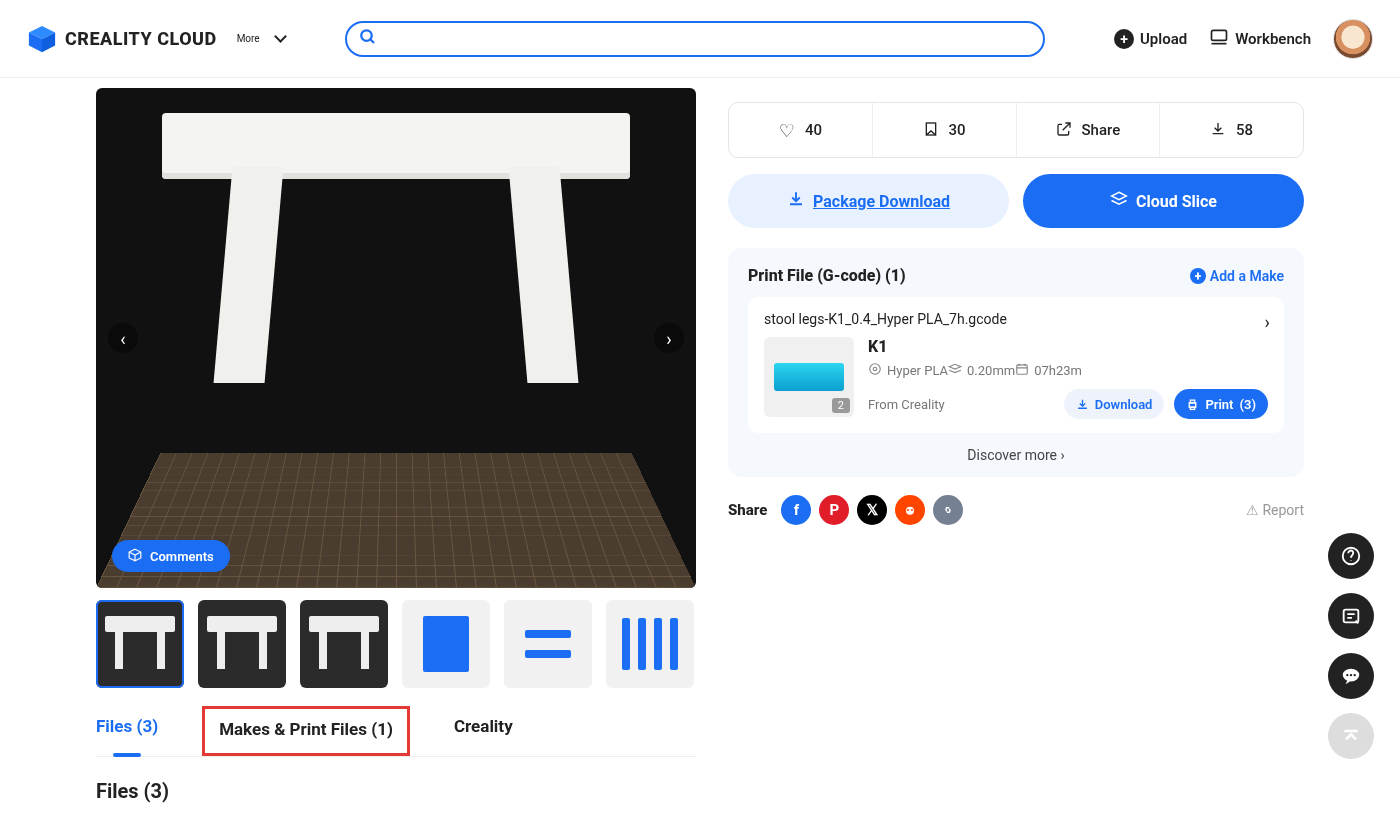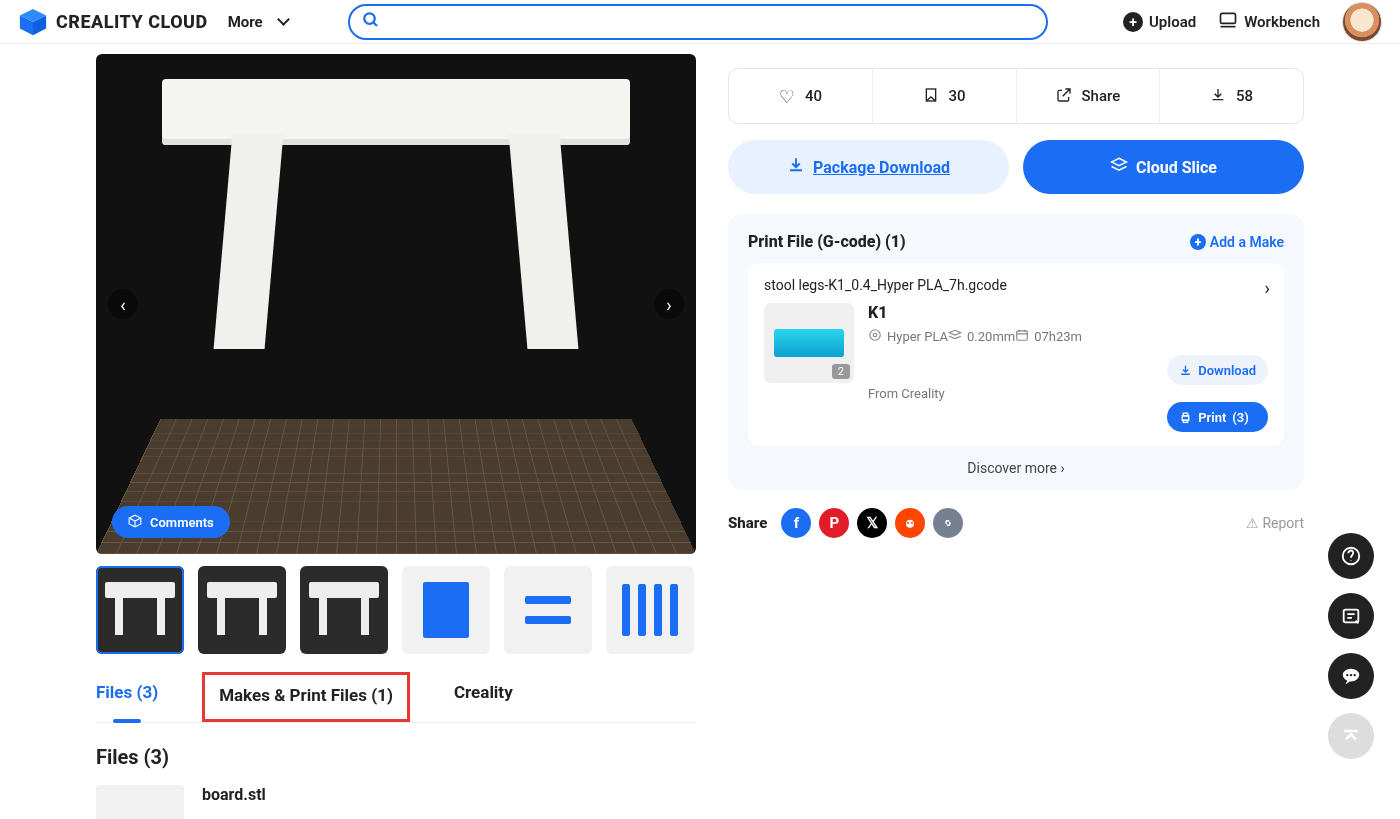--- a/index.html
+++ b/index.html
@@ -1,21 +1,21 @@
 <!DOCTYPE html>
 <html><head>
 <meta charset="utf-8">
 <style>
   * { box-sizing: border-box; margin: 0; padding: 0; }
   body { font-family: -apple-system, BlinkMacSystemFont, "Segoe UI", Roboto, Arial, sans-serif; background: #fff; color: #222; width: 1400px; overflow-x: hidden; }
-  .header { height: 44px; display: flex; align-items: center; padding: 0 18px; gap: 20px; border-bottom: 1px solid #eee; position: relative; }
+  .header { height: 78px; display: flex; align-items: center; padding: 0 27px; gap: 20px; border-bottom: 1px solid #eee; position: relative; }
   .logo-wrap { display: flex; align-items: center; gap: 8px; font-weight: 800; font-size: 18px; letter-spacing: .5px; }
   .logo-cube { width: 30px; height: 30px; position: relative; }
   .logo-cube svg { width: 100%; height: 100%; }
-  .more-btn { display: flex; align-items: center; gap: 16px; font-size: 15px; font-weight: 700; cursor: pointer; }
+  .more-btn { display: flex; align-items: center; gap: 16px; font-size: 10px; font-weight: 400; cursor: pointer; }
   .search-wrap { flex: 1; max-width: 700px; margin-left: 40px; }
   .search-bar { display: flex; align-items: center; border: 2px solid #1b6ef3; border-radius: 22px; height: 36px; padding: 0 12px; }
   .search-bar input { flex: 1; border: none; outline: none; font-size: 14px; background: transparent; }
   .search-icon { color: #1b6ef3; font-size: 18px; }
   .header-right { display: flex; align-items: center; gap: 22px; margin-left: auto; }
   .header-act { display: flex; align-items: center; gap: 6px; font-size: 15px; font-weight: 600; cursor: pointer; }
   .header-act .circ { display:inline-flex; width:20px; height:20px; background:#222; color:#fff; border-radius:50%; align-items:center; justify-content:center; font-size:14px; }
   .avatar { width: 40px; height: 40px; border-radius: 50%; background: radial-gradient(circle at 50% 45%, #f8e6d0 0 40%, #d89060 42% 60%, #7a4a30 62% 100%); border:1px solid #ddd; }
   .main { display: flex; padding: 10px 96px 0 96px; gap: 32px; }
   .left-col { width: 600px; flex-shrink: 0; }
@@ -67,21 +67,21 @@
   .gcode-body { display:flex; gap:14px; }
   .gcode-thumb { width:90px; height:80px; background:#f0f0f0; border-radius:6px; position:relative; display:flex; align-items:center; justify-content:center; }
   .gcode-thumb .mdl{ width:70px; height:28px; background:linear-gradient(#2bd6ef,#0b9fd0); border-radius:3px; }
   .gcode-thumb .count-badge{ position:absolute; right:4px; bottom:4px; background:#999; color:#fff; font-size:11px; padding:1px 6px; border-radius:3px; }
   .gcode-info { flex:1; }
   .printer-name { font-weight:800; font-size:16px; margin-bottom:6px; }
   .spec-row { display:flex; color:#777; font-size:13px; margin-bottom:10px; align-items:center; }
   .spec-row .sp{ display:flex; align-items:center; gap:5px; }
   .from-row { display:flex; justify-content:space-between; align-items:center; }
   .from-text { color:#777; font-size:13px; }
-  .action-btns { display:flex; gap:17px;flex-direction:column; }
+  .action-btns { display:flex; gap:10px; }
   .small-btn { height:30px; padding:0 12px; border-radius:15px; display:flex; align-items:center; gap:6px; font-size:13px; font-weight:600; cursor:pointer; }
   .small-btn.dl{ background:#eef3fb; color:#1b6ef3; }
   .small-btn.print{ background:#1b6ef3; color:#fff; }
   .discover{ text-align:center; margin-top:14px; font-size:14px; color:#444; cursor:pointer; }
   .license-row { display:flex; justify-content:space-between; align-items:center; margin-top:28px; }
   .license-label { font-weight:800; font-size:16px; display:flex; align-items:center; gap:6px; }
   .license-icons { border:1px solid #bbb; background:#e8e8e8; padding:4px 6px; border-radius:4px; display:flex; gap:4px; }
   .license-icons .lic{ width:16px; height:16px; border:1.5px solid #333; border-radius:50%; display:flex; align-items:center; justify-content:center; font-size:9px; font-weight:800; }
   .share-row { display:flex; align-items:center; gap:14px; margin-top:18px; }
   .share-label { font-weight:800; font-size:15px; }

